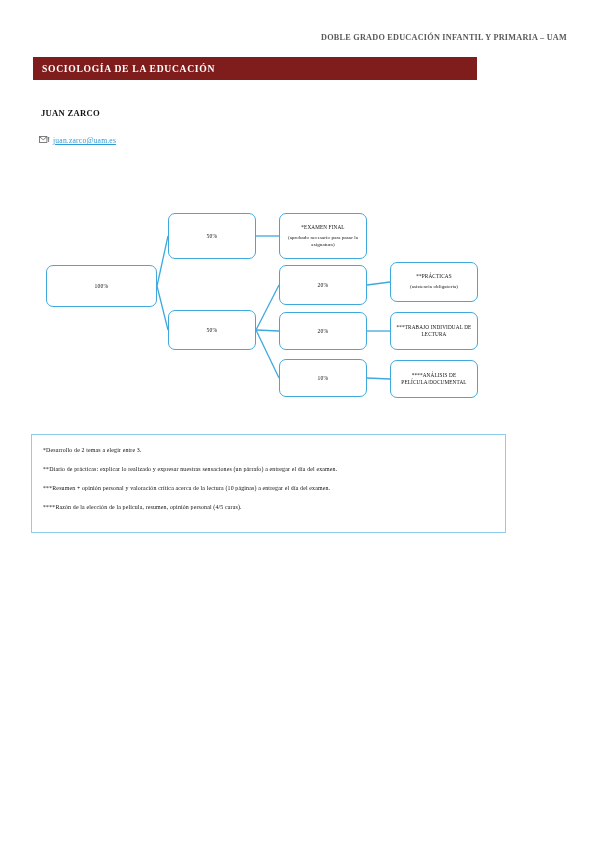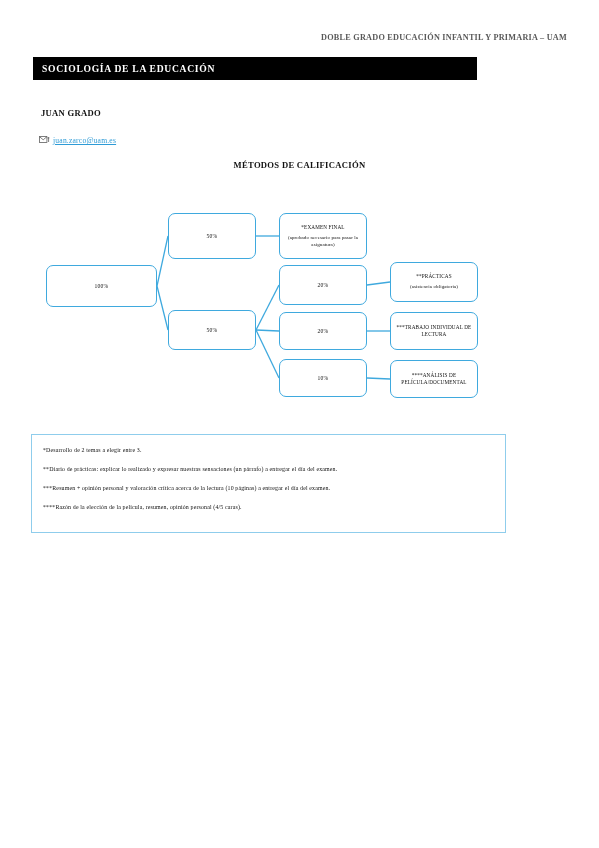--- a/index.html
+++ b/index.html
@@ -32,21 +32,21 @@
     letter-spacing: 0.25px;
     color: #595959;
   }
 
   .title-banner {
     position: absolute;
     top: 57px;
     left: 33px;
     width: 444px;
     height: 23px;
-    background: #000000;
+    background: #7f1d1d;
     display: flex;
     align-items: center;
   }
   .title-banner-text {
     color: #ffffff;
     font-size: 9.6px;
     font-weight: bold;
     letter-spacing: 0.7px;
     padding-left: 9px;
   }
@@ -173,33 +173,32 @@
 <body>
 
 <div class="page">
 
   <div class="doc-header">DOBLE GRADO EDUCACIÓN INFANTIL Y PRIMARIA – UAM</div>
 
   <div class="title-banner">
     <span class="title-banner-text">SOCIOLOGÍA DE LA EDUCACIÓN</span>
   </div>
 
-  <div class="author-name">JUAN GRADO</div>
+  <div class="author-name">JUAN ZARCO</div>
 
   <div class="email-row">
     <svg class="mail-icon" viewBox="0 0 14 11">
       <rect x="0.6" y="0.6" width="9.5" height="7.4" fill="none" stroke="#4a4a4a" stroke-width="0.9"></rect>
       <path d="M0.6 0.6 L5.35 4.6 L10.1 0.6" fill="none" stroke="#4a4a4a" stroke-width="0.9"></path>
       <path d="M10.8 2.2 L13.2 2.2" stroke="#4a4a4a" stroke-width="0.9"></path>
       <path d="M12.2 1.3 L12.2 7.4" stroke="#4a4a4a" stroke-width="0.9"></path>
     </svg>
     <a class="email-link" href="#">juan.zarco@uam.es</a>
   </div>
 
-  <div class="section-title">MÉTODOS DE CALIFICACIÓN</div>
 
   <div class="diagram">
 
     <svg width="599" height="215">
       <g stroke="#3FA9DE" stroke-width="1.3" fill="none">
 
         <path d="M157 86 L168 36"></path>
 
         <path d="M157 86 L168 130"></path>
 

